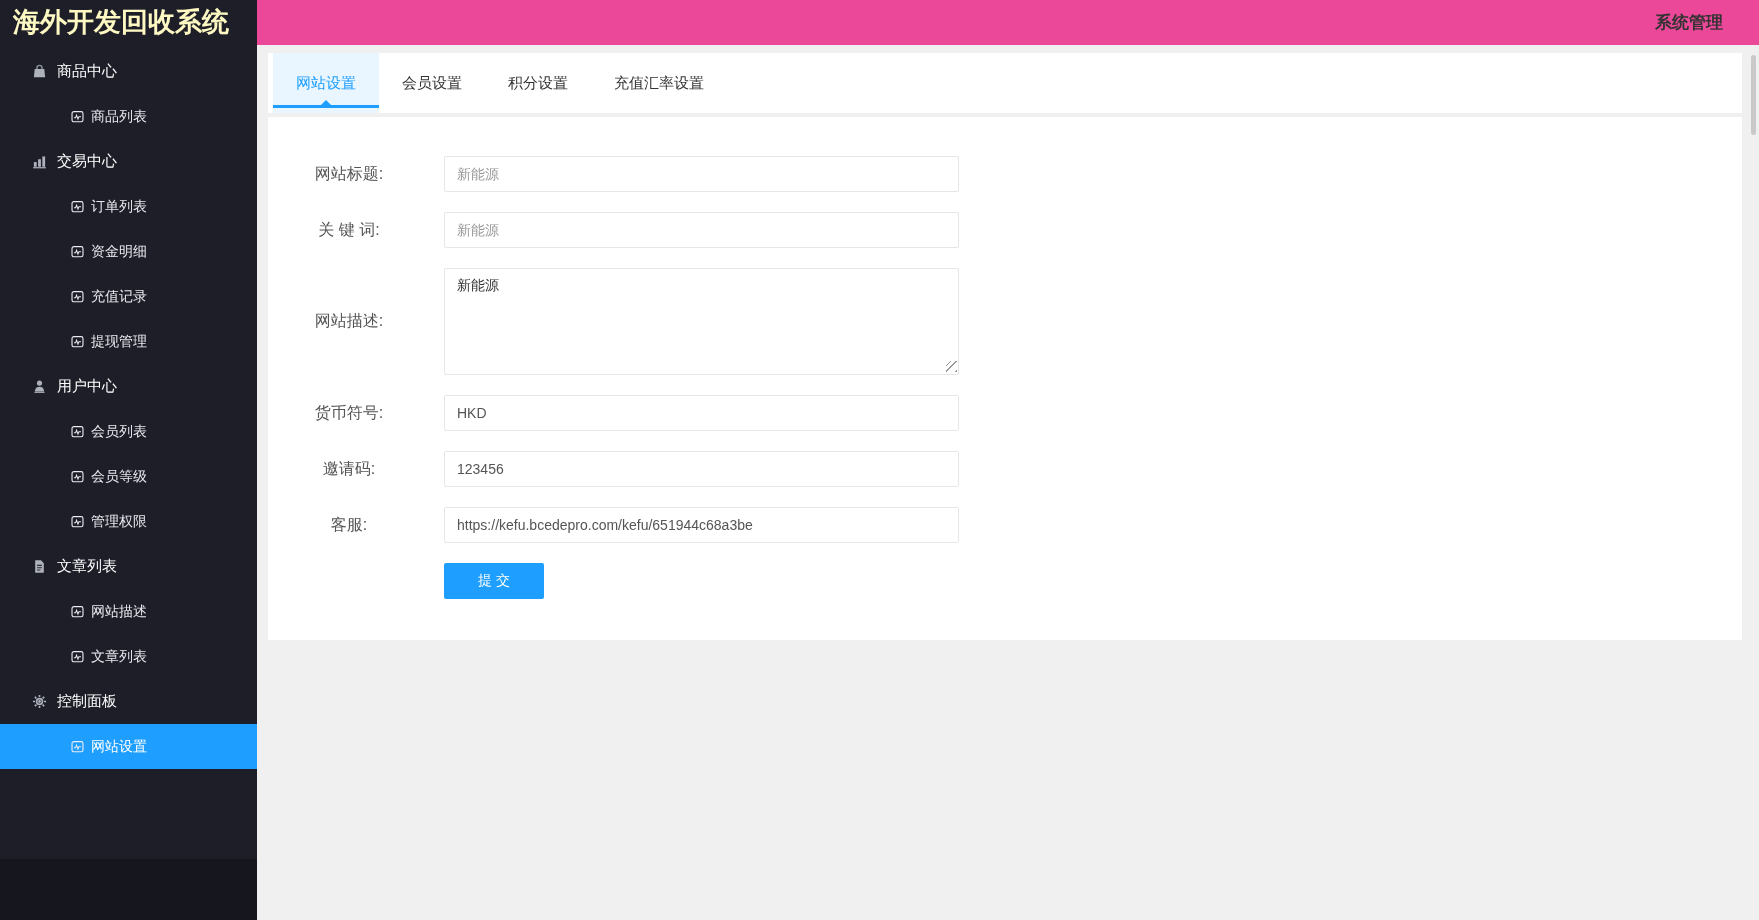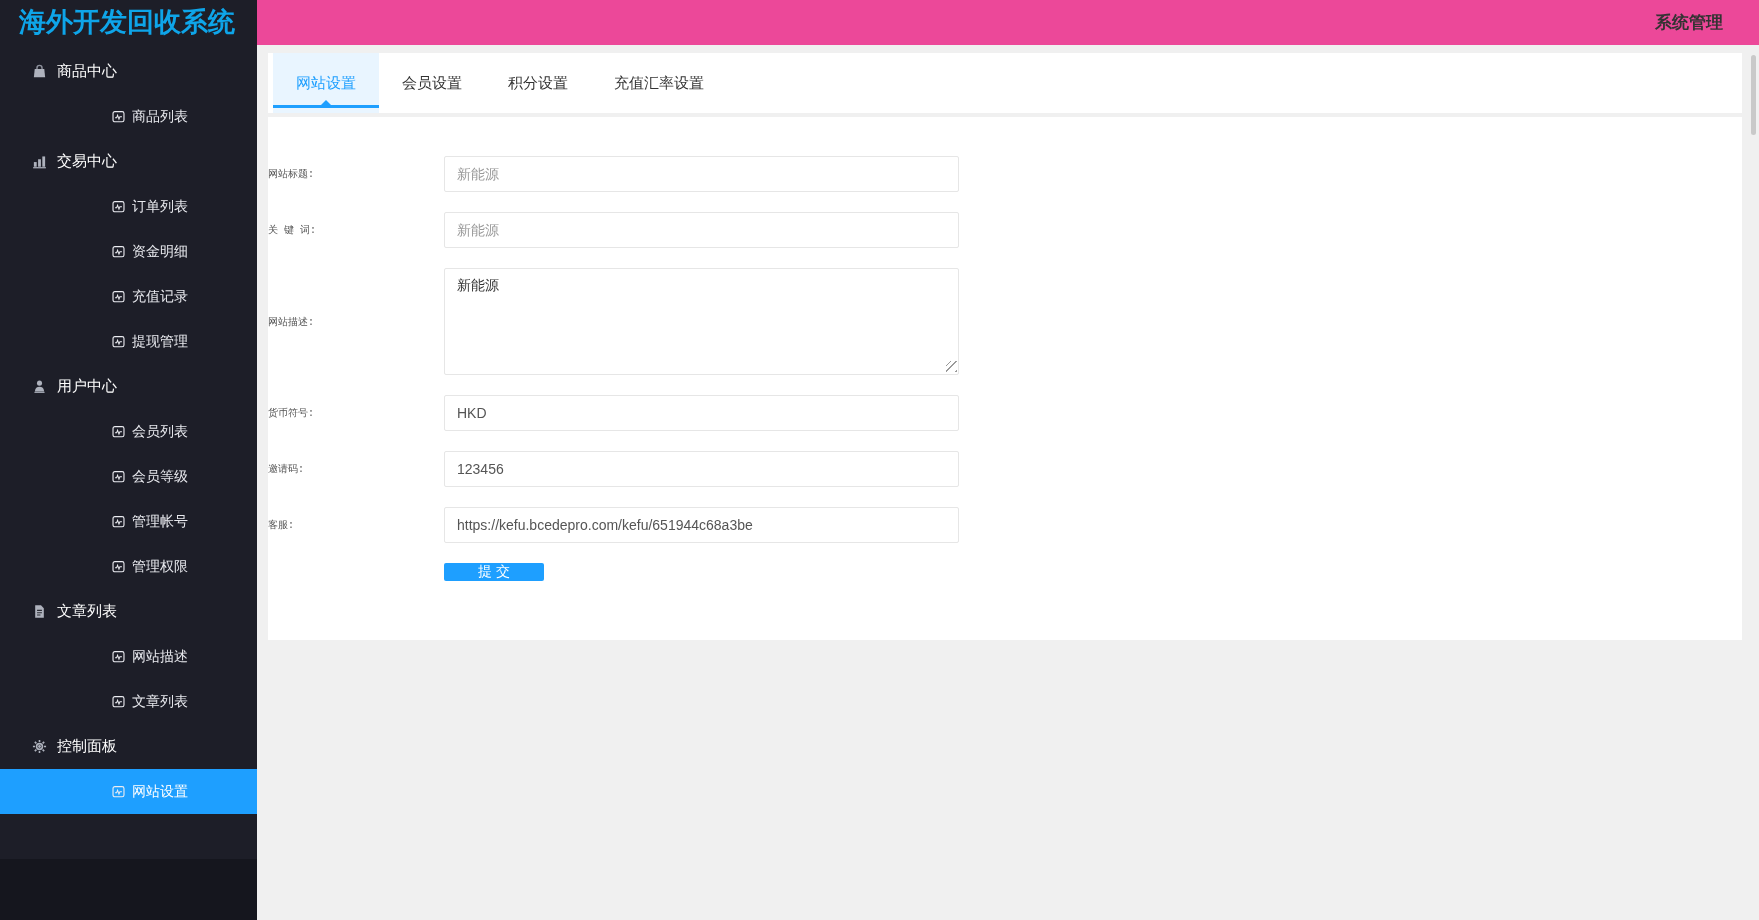--- a/index.html
+++ b/index.html
@@ -11,53 +11,53 @@
   *{box-sizing:border-box;margin:0;padding:0;}
   html,body{width:1759px;height:920px;}
   body{
     font-family:"Liberation Sans","DejaVu Sans",sans-serif;
     background:var(--page-bg); overflow:hidden;
   }
   .screen{position:relative;width:1759px;height:920px;background:var(--page-bg);overflow:hidden;}
 
   
   .sidebar{position:absolute;left:0;top:0;width:257px;height:920px;background:var(--sidebar-bg);z-index:3;}
-  .sidebar-title{height:47px;line-height:44px;padding-left:19px;color:#0ea5e9;font-size:27px;font-weight:bold;white-space:nowrap;letter-spacing:0px;}
+  .sidebar-title{height:47px;line-height:44px;padding-left:13px;color:#fef9c3;font-size:27px;font-weight:bold;white-space:nowrap;letter-spacing:0px;}
   .menu{list-style:none;margin-top:2px;}
   .menu li{height:45px;display:flex;align-items:center;cursor:pointer;}
   .menu-group{padding-left:32px;color:#ffffff;font-size:15px;gap:10px;}
-  .menu-sub{padding-left:112px;color:#e9eaef;font-size:14px;gap:7px;}
+  .menu-sub{padding-left:71px;color:#e9eaef;font-size:14px;gap:7px;}
   .menu-sub.active{background:var(--accent);color:#ffffff;}
   .icon{display:inline-flex;align-items:center;justify-content:center;flex:0 0 auto;}
   .sidebar-bottom{position:absolute;left:0;top:859px;right:0;bottom:0;background:var(--sidebar-bg-bottom);}
 
   
   .topbar{position:absolute;left:257px;top:0;right:0;height:45px;background:#ec4899;z-index:2;}
   .topbar-right{position:absolute;right:36px;top:0;height:45px;line-height:45px;font-size:17px;font-weight:bold;color:var(--text-dark);cursor:pointer;}
 
   
   .tab-card{position:absolute;left:268px;top:53px;width:1474px;height:60px;background:var(--card-bg);display:flex;align-items:stretch;padding-left:5px;}
   .tab{position:relative;display:flex;align-items:center;padding:0 23px;font-size:15px;color:var(--text-dark);cursor:pointer;white-space:nowrap;}
   .tab.active{background:var(--accent-soft);color:var(--accent);}
   .tab.active::after{content:"";position:absolute;left:0;right:0;bottom:5px;height:3px;background:var(--accent);}
   .tab.active::before{content:"";position:absolute;left:50%;margin-left:-5px;bottom:8px;width:0;height:0;
     border-left:5px solid transparent;border-right:5px solid transparent;border-bottom:5px solid var(--accent);}
 
   
   .form-card{position:absolute;left:268px;top:117px;width:1474px;height:523px;background:var(--card-bg);padding-top:39px;}
   .form-row{display:flex;align-items:center;margin-bottom:20px;}
-  .form-label{width:176px;padding-right:14px;text-align:left;font-size:10px;color:var(--text-label);flex:0 0 auto;white-space:pre;font-family:Liberation Mono, monospace;}
+  .form-label{width:176px;padding-right:14px;text-align:center;font-size:16px;color:var(--text-label);flex:0 0 auto;white-space:pre;}
   .form-input{width:515px;height:36px;border:1px solid var(--border);border-radius:2px;padding:0 12px;font-size:14px;color:var(--text-label);outline:none;background:#fff;font-family:inherit;}
   .form-input::placeholder{color:var(--placeholder);opacity:1;}
   .ta-wrap{position:relative;width:515px;}
   .form-textarea{width:515px;height:107px;border:1px solid var(--border);border-radius:2px;padding:8px 12px;font-size:14px;color:var(--text-dark);outline:none;resize:none;display:block;background:#fff;font-family:inherit;}
   .grip{position:absolute;right:2px;bottom:3px;width:11px;height:11px;cursor:nwse-resize;
     background:repeating-linear-gradient(135deg,transparent 0 3px,#9a9a9a 3px 4px,transparent 4px 7px,#9a9a9a 7px 8px,transparent 8px 11px);}
   .submit-row{margin-top:0;}
-  .submit-btn{width:100px;height:18px;border:none;border-radius:2px;background:var(--accent);color:#ffffff;font-size:14px;cursor:pointer;font-family:inherit;}
+  .submit-btn{width:100px;height:36px;border:none;border-radius:2px;background:var(--accent);color:#ffffff;font-size:14px;cursor:pointer;font-family:inherit;}
 
   .scroll-thumb{position:absolute;right:3px;top:55px;width:5px;height:80px;border-radius:3px;background:#c9c9c9;cursor:grab;}
 </style>
 </head>
 <body>
 
 <div class="screen">
 
   <aside class="sidebar">
     <div class="sidebar-title">海外开发回收系统</div>
@@ -147,29 +147,20 @@
           <span>会员列表</span>
         </li>
         <li class="menu-sub">
           <span class="icon">
             <svg width="13" height="13" viewBox="0 0 14 14">
               <rect x="1.1" y="1.7" width="11.8" height="11" rx="2" fill="none" stroke="#ecedf2" stroke-width="1.2"></rect>
               <path d="M3.3 8.3h1.7l1-2.7 1.5 4.2 1-2.5h2.2" fill="none" stroke="#ecedf2" stroke-width="1.1"></path>
             </svg>
           </span>
           <span>会员等级</span>
-        </li>
-        <li class="menu-sub">
-          <span class="icon">
-            <svg width="13" height="13" viewBox="0 0 14 14">
-              <rect x="1.1" y="1.7" width="11.8" height="11" rx="2" fill="none" stroke="#ecedf2" stroke-width="1.2"></rect>
-              <path d="M3.3 8.3h1.7l1-2.7 1.5 4.2 1-2.5h2.2" fill="none" stroke="#ecedf2" stroke-width="1.1"></path>
-            </svg>
-          </span>
-          <span>管理帐号</span>
         </li>
         <li class="menu-sub">
           <span class="icon">
             <svg width="13" height="13" viewBox="0 0 14 14">
               <rect x="1.1" y="1.7" width="11.8" height="11" rx="2" fill="none" stroke="#ecedf2" stroke-width="1.2"></rect>
               <path d="M3.3 8.3h1.7l1-2.7 1.5 4.2 1-2.5h2.2" fill="none" stroke="#ecedf2" stroke-width="1.1"></path>
             </svg>
           </span>
           <span>管理权限</span>
         </li>

